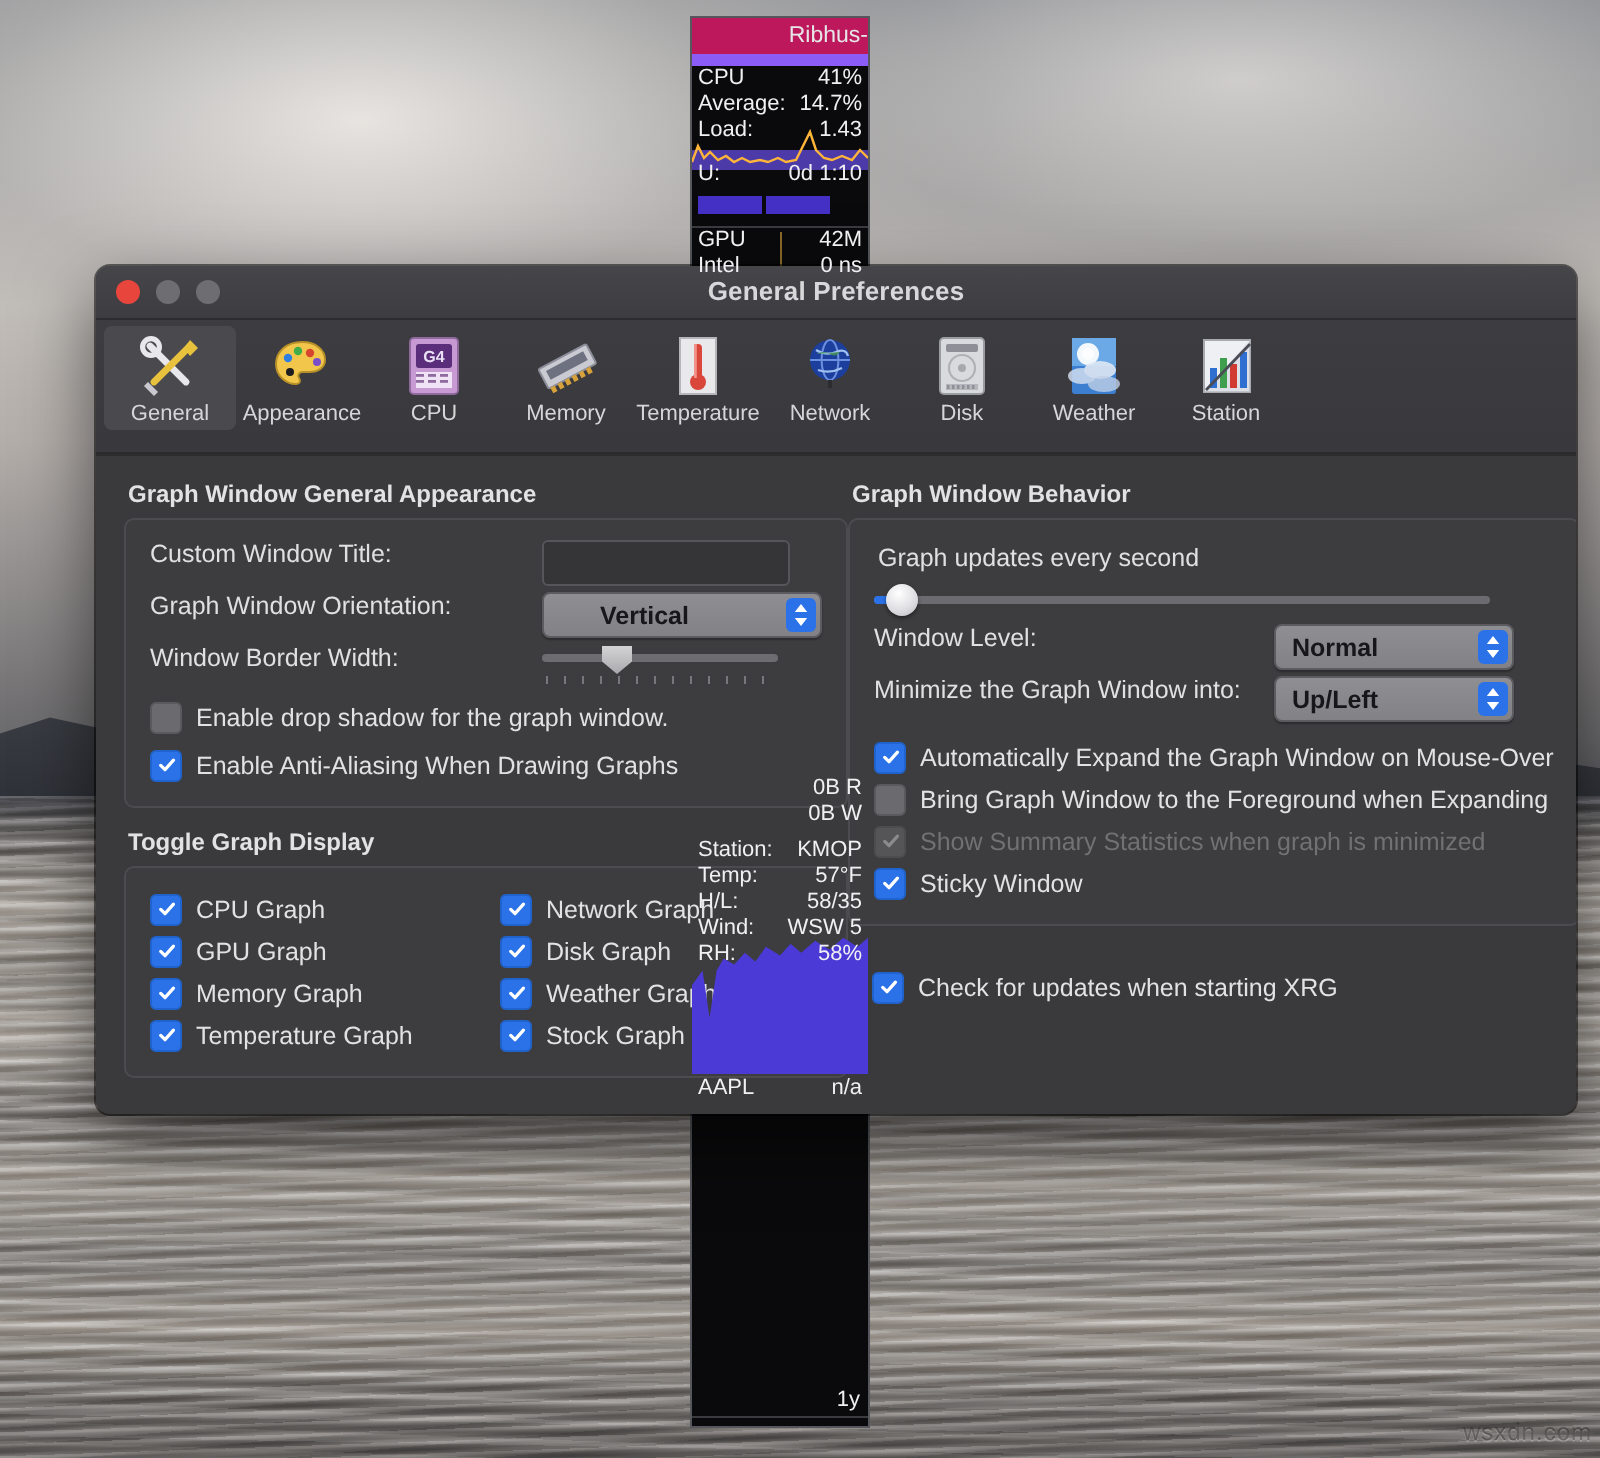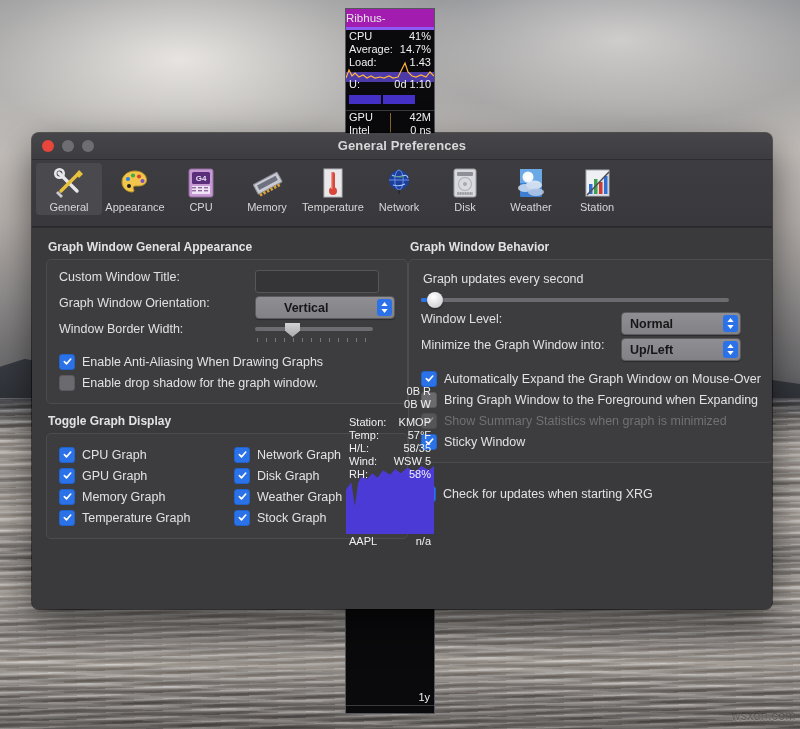--- a/index.html
+++ b/index.html
@@ -59,23 +59,23 @@
 
   
   #xrg{
     position:absolute;left:345px;top:8px;width:90px;height:706px;
     background:#0a0a0c;border:1px solid #55575c;
     font-family:"Liberation Sans", sans-serif;
     font-size:11px;color:#e8e8ea;overflow:hidden;
     box-sizing:border-box;
   }
   .xrg-title{
-    height:18px;line-height:18px;text-align:left;
-    background:#a21caf;color:#e6e6e8;font-size:11.5px;
-    border-bottom:3px solid #8b5cf6;
+    height:18px;line-height:18px;text-align:right;
+    background:#be185d;color:#e6e6e8;font-size:11.5px;
+    border-bottom:6px solid #8b5cf6;
   }
   .xrg-mod{position:relative;border-bottom:1px solid #3a3a40;overflow:hidden;}
   .xrg-row{
     display:flex;justify-content:space-between;padding:0 3px;
     line-height:13px;height:13px;position:relative;z-index:3;
     white-space:nowrap;
   }
   .xrg-row .lbl{color:#f0f0f2;}
   .xrg-row .val{color:#f0f0f2;}
   .xrg-cpu{height:80px;}
@@ -100,21 +100,21 @@
     position:absolute;left:0;right:0;bottom:0;height:74px;z-index:1;
     background:#4b3ad6;
     clip-path:polygon(0% 100%,0% 40%,6% 30%,10% 62%,14% 30%,18% 22%,24% 26%,30% 18%,36% 24%,42% 14%,50% 20%,56% 12%,62% 18%,70% 10%,78% 16%,86% 8%,94% 14%,100% 8%,100% 100%);
   }
   .wx-rows{position:relative;z-index:3;padding-top:2px;}
   .xrg-stock{height:170px;}
   .stock-foot{position:absolute;right:4px;bottom:2px;color:#f0f0f2;}
 
   
   #prefs{
-    position:absolute;left:32px;top:133px;width:740px;height:476px;
+    position:absolute;left:48px;top:133px;width:740px;height:424px;
     background:#3a3a3c;border-radius:7px;
     box-shadow:0 14px 38px rgba(0,0,0,.55), 0 0 0 1px rgba(0,0,0,.5);
     overflow:hidden;
     font-family:"Liberation Sans", sans-serif;
     color:#e6e6e8;
   }
   .titlebar{
     height:26px;position:relative;
     background:linear-gradient(180deg,#46464a 0%,#3d3d41 100%);
     border-bottom:1px solid #2c2c2f;
@@ -527,32 +527,32 @@
 
         <div class="frow">
           <div class="flabel l-left">Window Border Width:</div>
           <div class="slider-tick">
             <div class="st-track"></div>
             <div class="st-thumb"></div>
             <div class="st-marks"></div>
           </div>
         </div>
 
+        <div class="chk-row">
+          <span class="chk off"></span>
+          <span class="chk-label">Enable drop shadow for the graph window.</span>
+        </div>
+
         <div class="chk-row" style="margin-top:3px">
           <span class="chk on">
             <svg class="tick" viewBox="0 0 10 10">
                 <path d="M1.5 5.2 L3.9 7.6 L8.6 2.3" fill="none" stroke="#fff" stroke-width="1.8" stroke-linecap="round" stroke-linejoin="round"></path>
               </svg>
           </span>
           <span class="chk-label">Enable Anti-Aliasing When Drawing Graphs</span>
-        </div>
-
-        <div class="chk-row">
-          <span class="chk off"></span>
-          <span class="chk-label">Enable drop shadow for the graph window.</span>
         </div>
 
       </div>
 
       <div class="grp-title mt10">Toggle Graph Display</div>
       <div class="box">
         <div class="two-col-checks">
           <div class="cc cc-left">
 
             <div class="chk-row">

